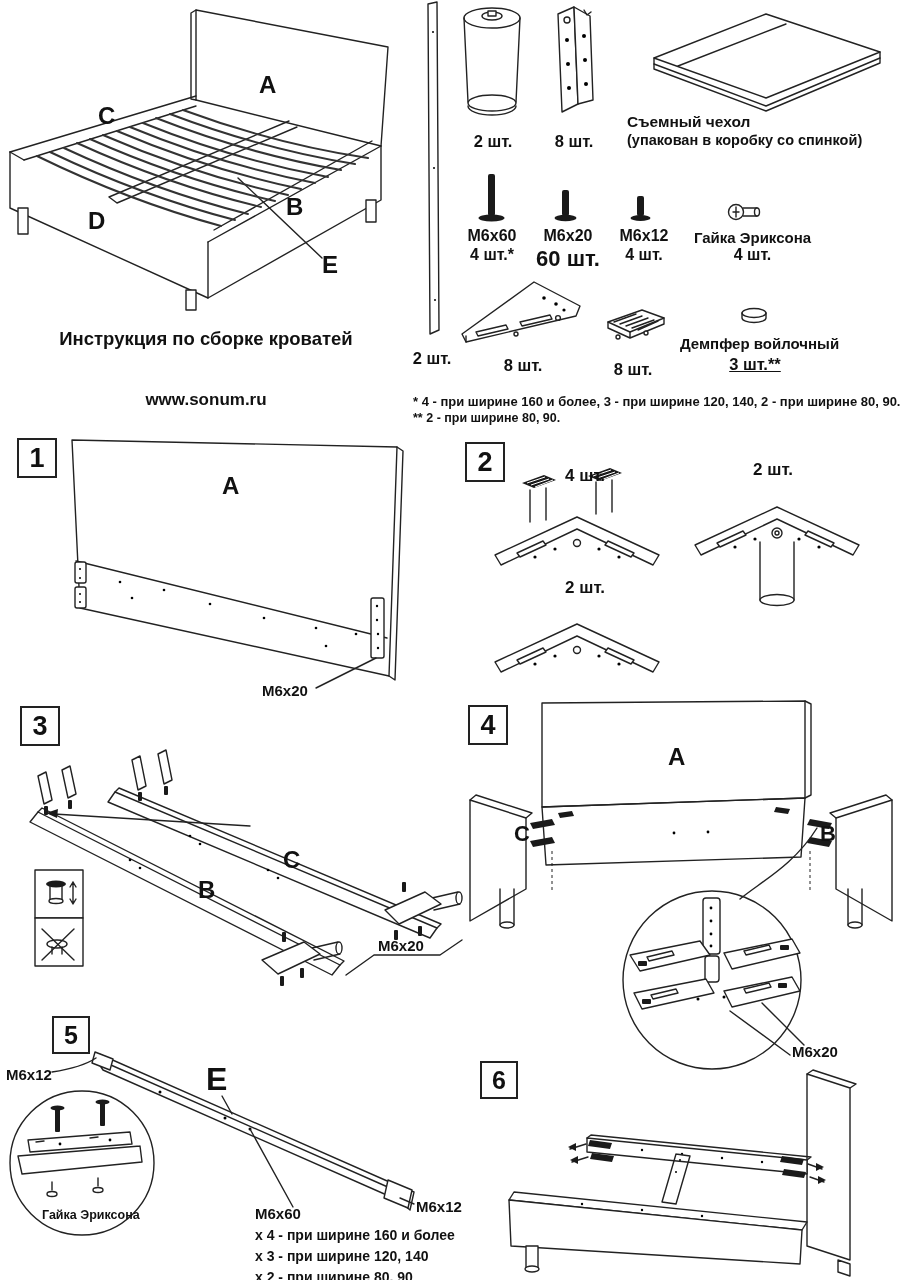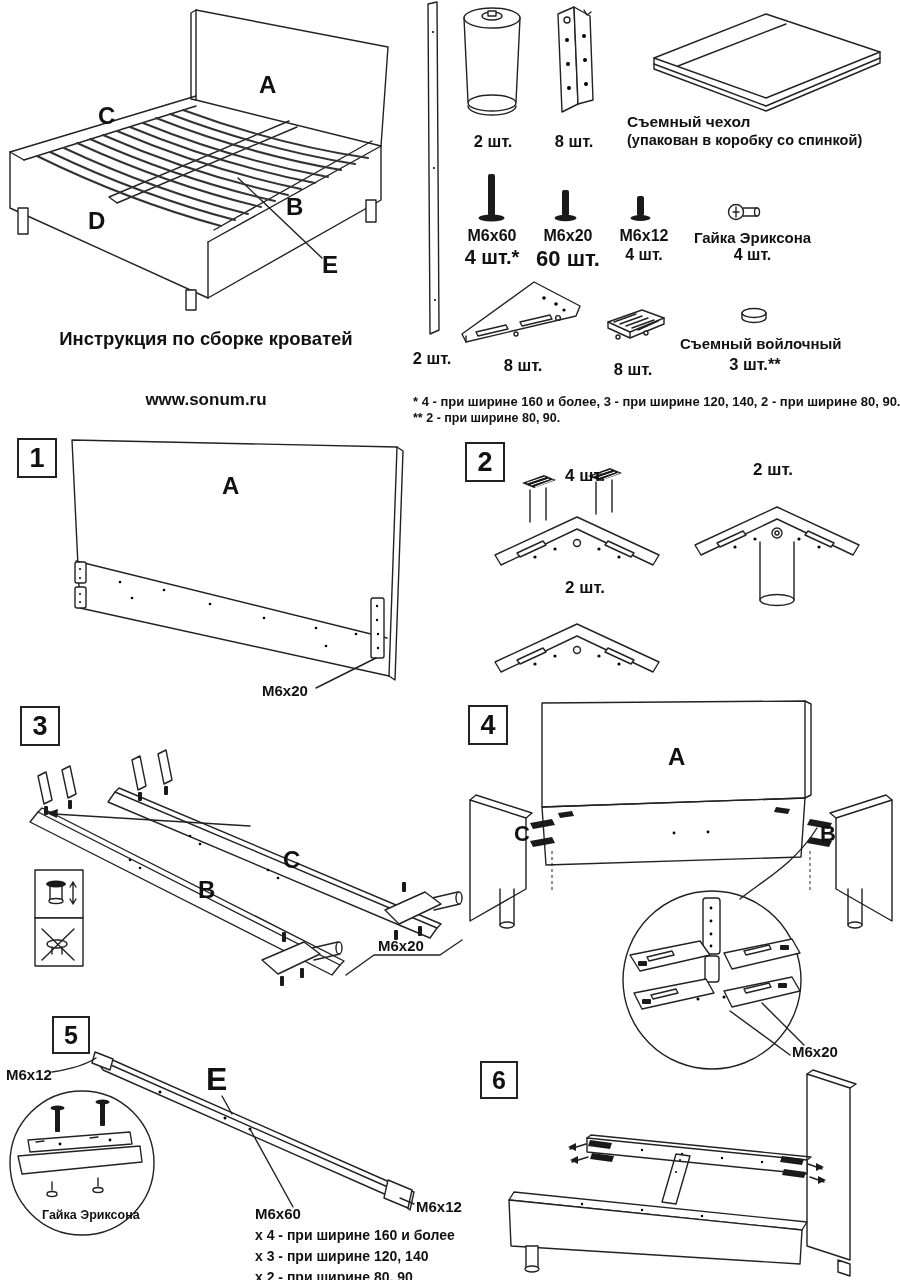--- a/index.html
+++ b/index.html
@@ -104,21 +104,21 @@
     <path class="ln" d="M30,60 L138,18"></path>
   </svg>
   <div class="lbl left" style="left:627px;top:113px;font-size:15.5px;">Съемный чехол</div>
   <div class="lbl left" style="left:627px;top:132px;font-size:14.5px;">(упакован в коробку со спинкой)</div>
 
   <svg style="left:470px;top:172px" width="44" height="52" viewBox="0 0 44 52">
     <rect class="fb" x="18" y="2" width="7" height="42" rx="2"></rect>
     <ellipse class="fb" cx="21.5" cy="46" rx="13" ry="3.5"></ellipse>
   </svg>
   <div class="lbl" style="left:458px;top:227px;width:68px;font-size:16px;">M6x60</div>
-  <div class="lbl" style="left:458px;top:246px;width:68px;font-size:20px;">4 шт.*</div>
+  <div class="lbl" style="left:458px;top:246px;width:68px;font-size:16px;">4 шт.*</div>
 
   <svg style="left:548px;top:188px" width="36" height="36" viewBox="0 0 36 36">
     <rect class="fb" x="14" y="2" width="7" height="26" rx="2"></rect>
     <ellipse class="fb" cx="17.5" cy="30" rx="11" ry="3.2"></ellipse>
   </svg>
   <div class="lbl" style="left:534px;top:227px;width:68px;font-size:16px;">M6x20</div>
   <div class="lbl" style="left:534px;top:246px;width:68px;font-size:22px;">60 шт.</div>
 
   <svg style="left:624px;top:194px" width="34" height="30" viewBox="0 0 34 30">
     <rect class="fb" x="13" y="2" width="7" height="20" rx="2"></rect>
@@ -155,22 +155,22 @@
     <path class="ln" d="M10,16 L10,22 L32,32 L32,26 M32,32 L66,18 L66,12"></path>
     <circle class="fw" cx="20" cy="31" r="2"></circle>
       <circle class="fw" cx="48" cy="27" r="2"></circle>
   </svg>
   <div class="lbl" style="left:598px;top:360px;width:70px;font-size:16.5px;">8 шт.</div>
 
   <svg style="left:738px;top:305px" width="32" height="22" viewBox="0 0 32 22">
     <ellipse class="fw" cx="16" cy="8" rx="12" ry="4.5"></ellipse>
     <path class="ln" d="M4,8 v5 a12,4.5 0 0 0 24,0 v-5"></path>
   </svg>
-  <div class="lbl" style="left:680px;top:335px;width:150px;font-size:15px;">Съемный войлочный</div>
-  <div class="lbl" style="left:680px;top:355px;width:150px;font-size:16.5px;">3 шт.**</div>
+  <div class="lbl" style="left:680px;top:335px;width:150px;font-size:15px;">Демпфер войлочный</div>
+  <div class="lbl" style="left:680px;top:355px;width:150px;font-size:16.5px;text-decoration:underline;">3 шт.**</div>
 
   <div class="lbl left" style="left:413px;top:394px;font-size:13px;">* 4 - при ширине 160 и более, 3 - при ширине 120, 140, 2 - при ширине 80, 90.</div>
   <div class="lbl left" style="left:413px;top:411px;font-size:12.5px;">** 2 - при ширине 80, 90.</div>
 
   <div class="numbox" style="left:17px;top:438px;">1</div>
   <svg style="left:58px;top:430px" width="352" height="272" viewBox="0 0 352 272">
     <path class="ln" d="M14,10 L339,17 L331,246 L22,178 Z"></path>
     <path class="ln" d="M339,17 L345,21 L337,250 L331,246"></path>
     <path class="ln" d="M18,131 L329,208"></path>
     <rect class="fw" x="17" y="132" width="11" height="21" rx="2"></rect>

